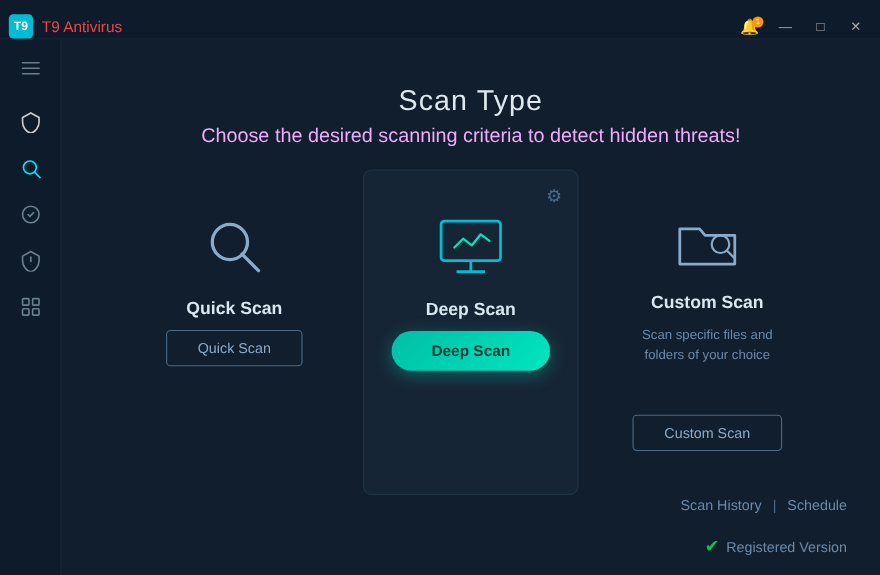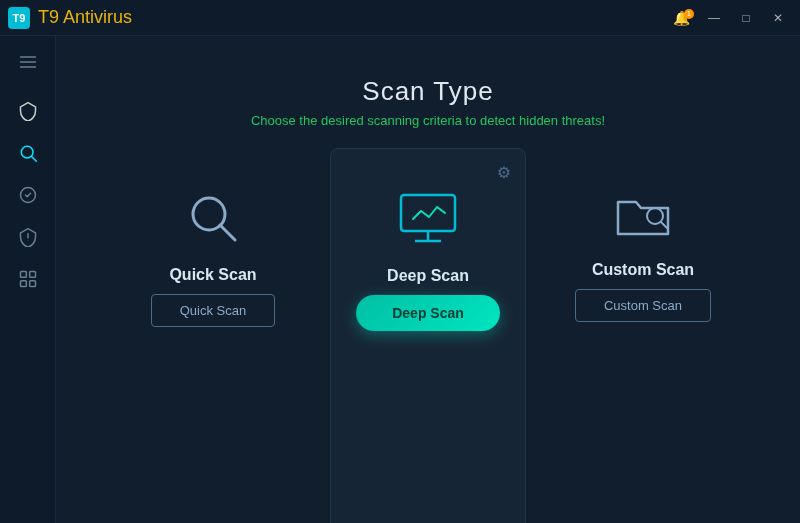--- a/index.html
+++ b/index.html
@@ -10,21 +10,21 @@
       font-family: 'Segoe UI', Arial, sans-serif;
       overflow: hidden;
       color: #fff;
     }
 
     
     .titlebar {
       height: 36px;
       background: #0d1b2a;
       display: flex;
-      align-items: center;
+      align-items: flex-end;
       justify-content: space-between;
       padding: 0 8px;
       border-bottom: 1px solid #1a2a3a;
     }
     .titlebar-left {
       display: flex;
       align-items: center;
       gap: 8px;
     }
     .titlebar-logo {
@@ -33,22 +33,22 @@
       background: #00bcd4;
       border-radius: 4px;
       display: flex;
       align-items: center;
       justify-content: center;
       font-weight: bold;
       font-size: 11px;
       color: #fff;
     }
     .titlebar-title {
-      font-size: 18px;
-      color: #eab308;
+      font-size: 14px;
+      color: #ef4444;
     }
     .titlebar-controls {
       display: flex;
       align-items: center;
       gap: 4px;
     }
     .titlebar-btn {
       width: 28px;
       height: 22px;
       background: transparent;
@@ -147,22 +147,22 @@
       text-align: center;
       padding: 40px 0 30px;
     }
     .page-title {
       font-size: 26px;
       font-weight: 300;
       color: #e0e8ef;
       letter-spacing: 1px;
     }
     .page-subtitle {
-      font-size: 13px;
-      color: #22c55e;
+      font-size: 18px;
+      color: #f0abfc;
       margin-top: 6px;
     }
 
     
     .cards-container {
       display: flex;
       justify-content: center;
       align-items: stretch;
       gap: 0;
       padding: 0 60px;
@@ -402,20 +402,32 @@
         <div class="card-icon icon-folder">
           <svg viewBox="0 0 60 55" fill="none" xmlns="http://www.w3.org/2000/svg">
 
             <path d="M5 16 L5 46 L55 46 L55 20 L28 20 L23 14 L5 14 Z" stroke="#8aaaca" stroke-width="2.5" stroke-linejoin="round"></path>
 
             <circle cx="42" cy="28" r="8" stroke="#8aaaca" stroke-width="2"></circle>
             <line x1="48" y1="34" x2="54" y2="40" stroke="#8aaaca" stroke-width="2" stroke-linecap="round"></line>
           </svg>
         </div>
         <div class="card-title">Custom Scan</div>
+        <div class="card-desc">Scan specific files and folders of your choice</div>
         <button class="scan-btn">Custom Scan</button>
       </div>
 
     </div>
 
+    <div>
+      <div class="footer">
+        <a class="footer-link">Scan History</a>
+        <span class="footer-divider">|</span>
+        <a class="footer-link">Schedule</a>
+      </div>
+      <div class="registered-badge">
+        <span class="registered-check">✔</span>
+        <span>Registered Version</span>
+      </div>
+    </div>
 
   </div>
 </div>
 
 </body></html>

